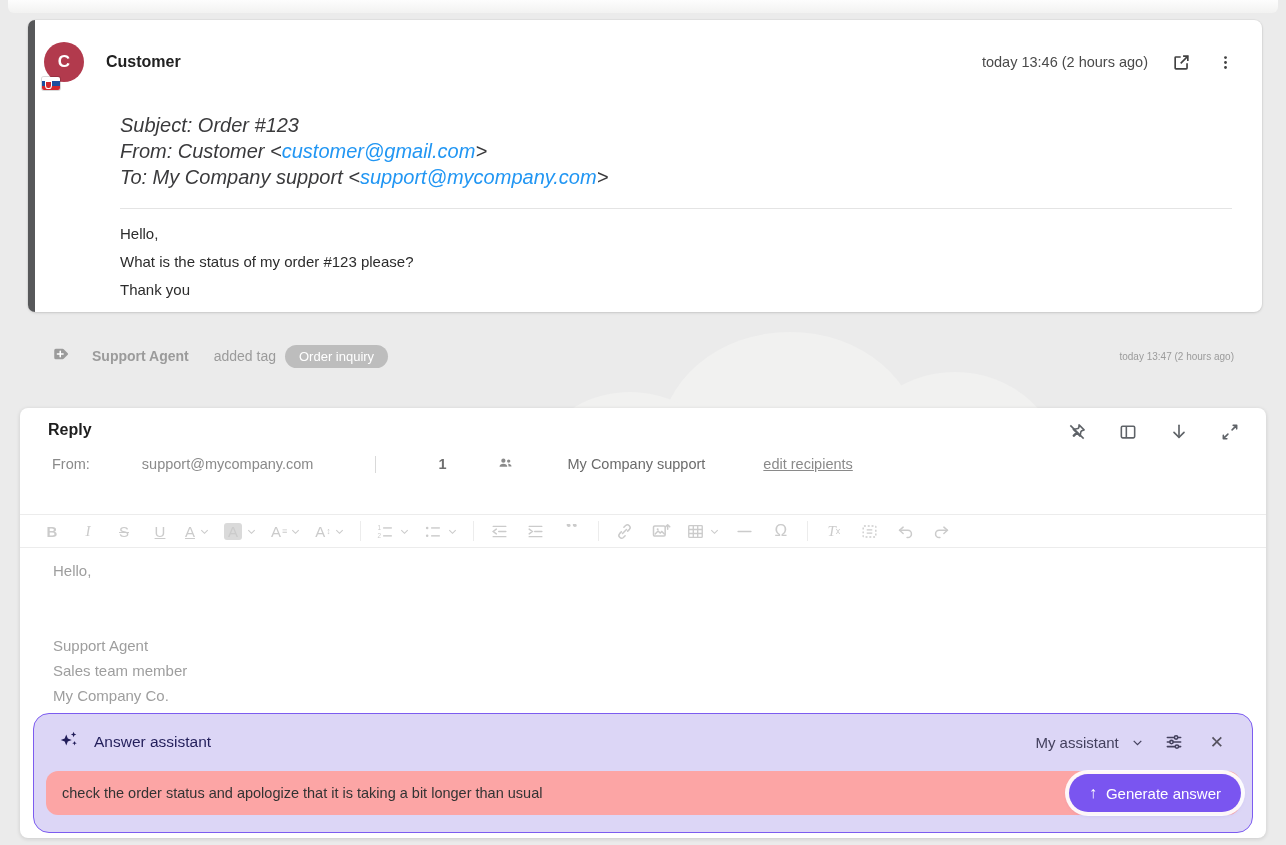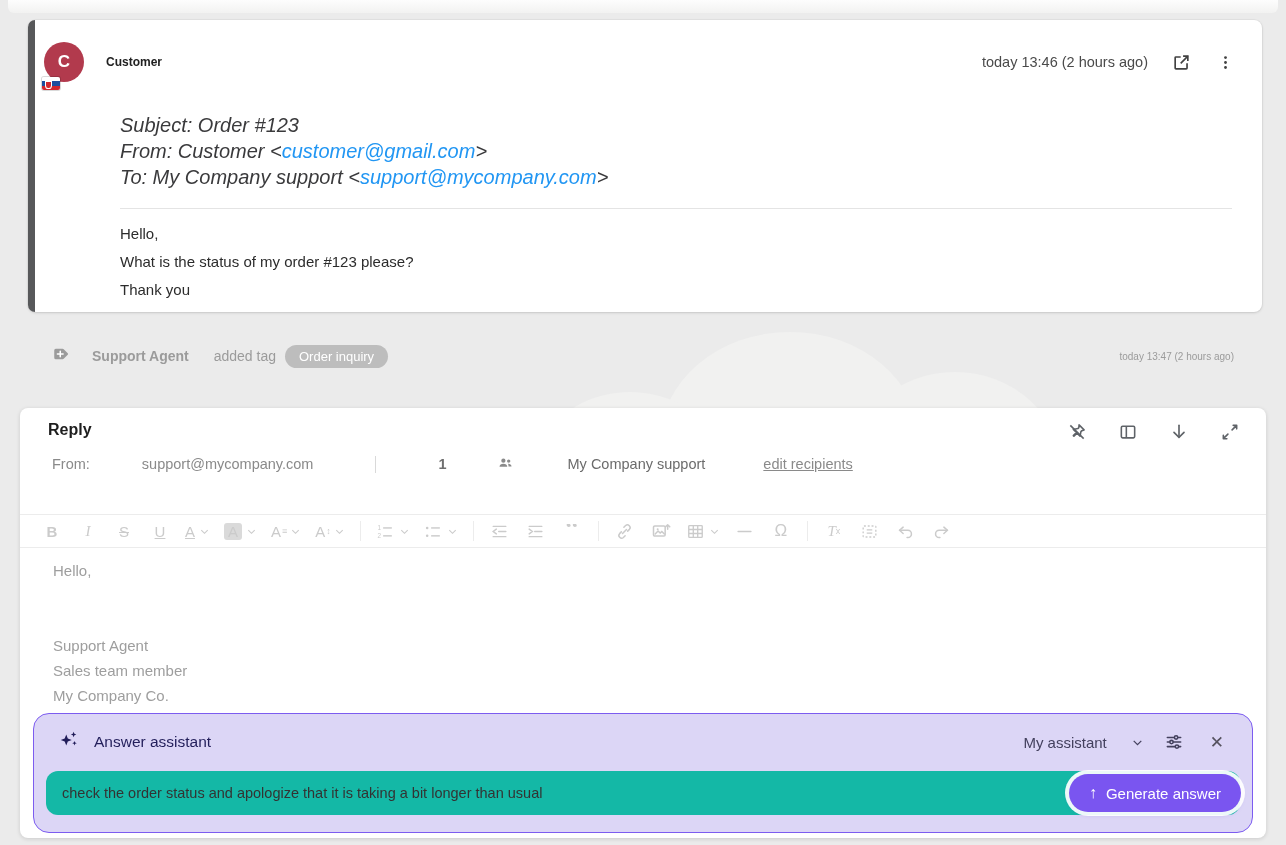--- a/index.html
+++ b/index.html
@@ -22,21 +22,21 @@
   .email-card { position:absolute; left:28px; top:20px; width:1234px; height:292px;
     background:#fff; border-radius:8px; box-shadow:0 1px 3px rgba(0,0,0,.13), 0 0 0 1px rgba(0,0,0,.03); }
   .accent-bar { position:absolute; left:0; top:0; bottom:0; width:7px; background:#57585a; border-radius:8px 0 0 8px; }
   .ec-head { position:absolute; left:16px; right:26px; top:20px; height:44px; display:flex; align-items:center; }
   .avatar { width:40px; height:40px; border-radius:50%; background:#b23a4d; color:#fff; font-weight:bold;
     font-size:17px; display:flex; align-items:center; justify-content:center; position:relative; }
   .flag { position:absolute; left:-2px; bottom:-8px; width:18px; height:13px; border-radius:2px; overflow:hidden;
     box-shadow:0 0 0 1px rgba(0,0,0,.15); background:linear-gradient(180deg,#fff 0 33%,#1d4e9e 33% 66%,#d2272e 66% 100%); }
   .flag::after { content:""; position:absolute; left:3px; top:3.5px; width:5px; height:6px; background:#d2272e;
     border:1px solid #fff; border-radius:0 0 45% 45%; }
-  .sender { margin-left:22px; font-size:12px; font-weight:bold; color:#212121; }
+  .sender { margin-left:22px; font-size:16px; font-weight:bold; color:#212121; }
   .ec-head-right { margin-left:auto; display:flex; align-items:center; gap:22px; }
   .timestamp { font-size:14.5px; color:#4a4a4a; }
   .icon-btn { background:none; border:none; cursor:pointer; display:flex; align-items:center; justify-content:center; padding:2px; }
   .icon-btn svg { display:block; }
 
   .ec-meta { position:absolute; left:92px; top:92px; font-size:20px; color:#3a3a3c; line-height:26px;font-style:italic; }
   .ec-meta a { color:#2196f3; text-decoration:none; }
   .ec-divider { position:absolute; left:92px; right:30px; top:188px; height:1px; background:#e4e4e4; }
   .ec-body { position:absolute; left:92px; top:200px; font-size:15px; color:#2c2c2c; line-height:28px; }
 
@@ -83,23 +83,23 @@
 
   .editor { position:absolute; left:33px; right:33px; top:150px; font-size:15px; color:#9e9e9e; }
   .ed-line { height:25px; line-height:25px; }
 
   
   .assistant { position:absolute; left:13px; top:305px; width:1220px; height:120px;
     background:#dcd6f6; border:1px solid #7c5cf0; border-radius:16px; }
   .as-head { position:absolute; left:24px; right:22px; top:14px; height:28px; display:flex; align-items:center; }
   .as-title { margin-left:14px; font-size:15.5px; color:#221e5a; }
   .as-right { margin-left:auto; display:flex; align-items:center; gap:12px; }
-  .preset-btn { background:none; border:none; cursor:pointer; display:flex; align-items:center; font-size:15px; color:#44415e; gap:24px; padding:4px 6px; }
+  .preset-btn { background:none; border:none; cursor:pointer; display:flex; align-items:center; font-size:15px; color:#44415e; gap:12px; padding:4px 6px; }
   .as-close { background:none; border:none; cursor:pointer; font-size:17px; color:#55525f; padding:2px 6px; margin-left:6px; }
-  .as-input { position:absolute; left:12px; right:12px; top:57px; height:44px; background:#14b8a6; border:none; border-radius:12px;
+  .as-input { position:absolute; left:12px; right:12px; top:57px; height:44px; background:#fca5a5; border:none; border-radius:12px;
     font-family:"Liberation Sans",sans-serif; font-size:14.5px; color:#333; padding:0 200px 0 16px; outline:none; }
   .gen-btn { position:absolute; right:11px; top:60px; height:38px; background:#7a55f0; color:#fff; border:none; border-radius:19px;
     font-family:"Liberation Sans",sans-serif; font-size:15px; padding:0 20px; cursor:pointer; display:flex; align-items:center; gap:9px;
     box-shadow:0 0 0 4px rgba(255,255,255,.92), 0 2px 5px rgba(90,60,200,.35); }
   .gen-arrow { font-size:16px; font-weight:bold; }
 </style>
 </head>
 <body>
 
 <div class="stage">

